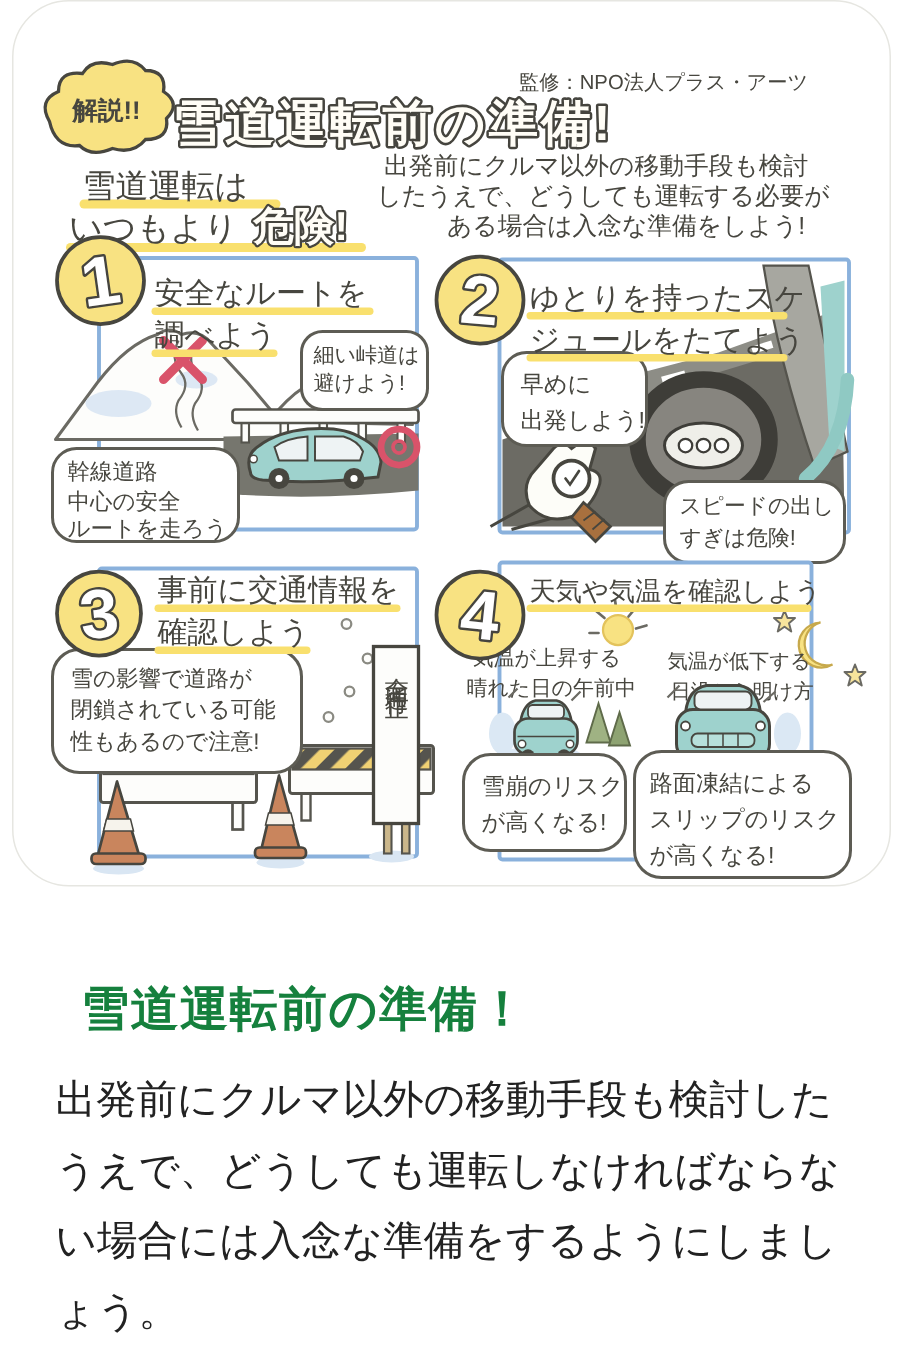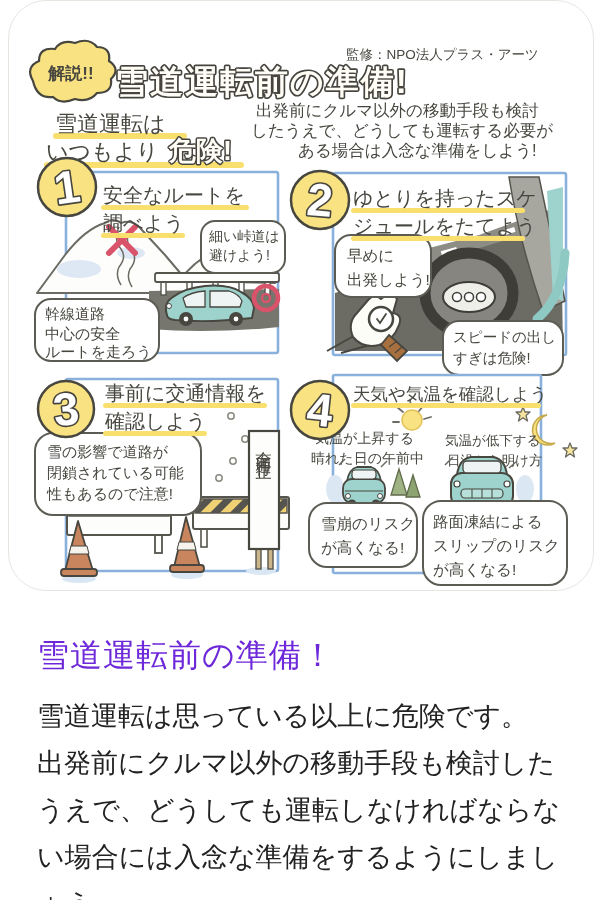--- a/index.html
+++ b/index.html
@@ -15,21 +15,21 @@
   .ink{fill:#47463f;}
   .bubble{fill:#ffffff;stroke:#5d5c54;stroke-width:2;}
   .u{fill:#f9e06e;}
   .pborder{fill:none;stroke:#8ab1dc;stroke-width:2.6;}
   .outline{fill:#fffdf6;stroke:#45443e;paint-order:stroke;stroke-linejoin:round;}
   .num{font-weight:700;font-size:46px;fill:#ffffff;stroke:#45443e;stroke-width:3.2;
        paint-order:stroke;stroke-linejoin:round;text-anchor:middle;}
   .ptitle{font-size:20px;fill:#47463f;}
   .btxt{fill:#47463f;}
   .article{position:absolute;left:37px;top:634px;width:532px;color:#1d1d1d;}
-  .article h1{margin:0;font-size:32px;line-height:42px;letter-spacing:1px;color:#6d28d9;font-weight:400;}
+  .article h1{margin:17px;font-size:32px;line-height:42px;letter-spacing:1px;color:#15803d;font-weight:700;}
   .article p{margin:17px 0 0 0;font-size:27px;line-height:47px;color:#222222;}
   .article .line{display:block;}
 </style>
 </head>
 <body>
 
 <div>
 
   <figure class="card">
     <svg viewBox="0 0 584 589">
@@ -301,18 +301,17 @@
 
         <circle cx="311" cy="409" r="29" fill="#f8e282" stroke="#47463f" stroke-width="2.5"></circle>
         <text class="num" x="311" y="425" transform="rotate(6 311 409)">4</text>
       </g>
     </svg>
   </figure>
 
   <section class="article">
     <h1>雪道運転前の準備！</h1>
     <p>
-      <span class="line">雪道運転は思っている以上に危険です。</span>
       <span>出発前にクルマ以外の移動手段も検討したうえで、どうしても運転しなければならない場合には入念な準備をするようにしましょう。</span>
     </p>
   </section>
 
 </div>
 
 </body></html>

